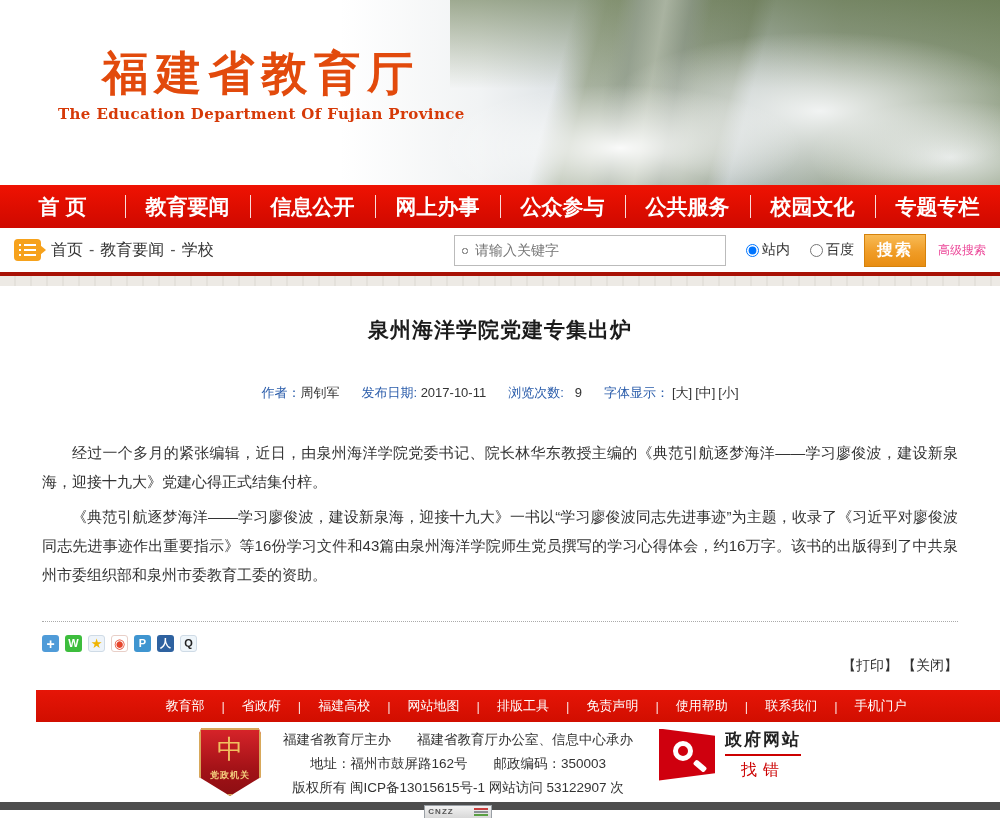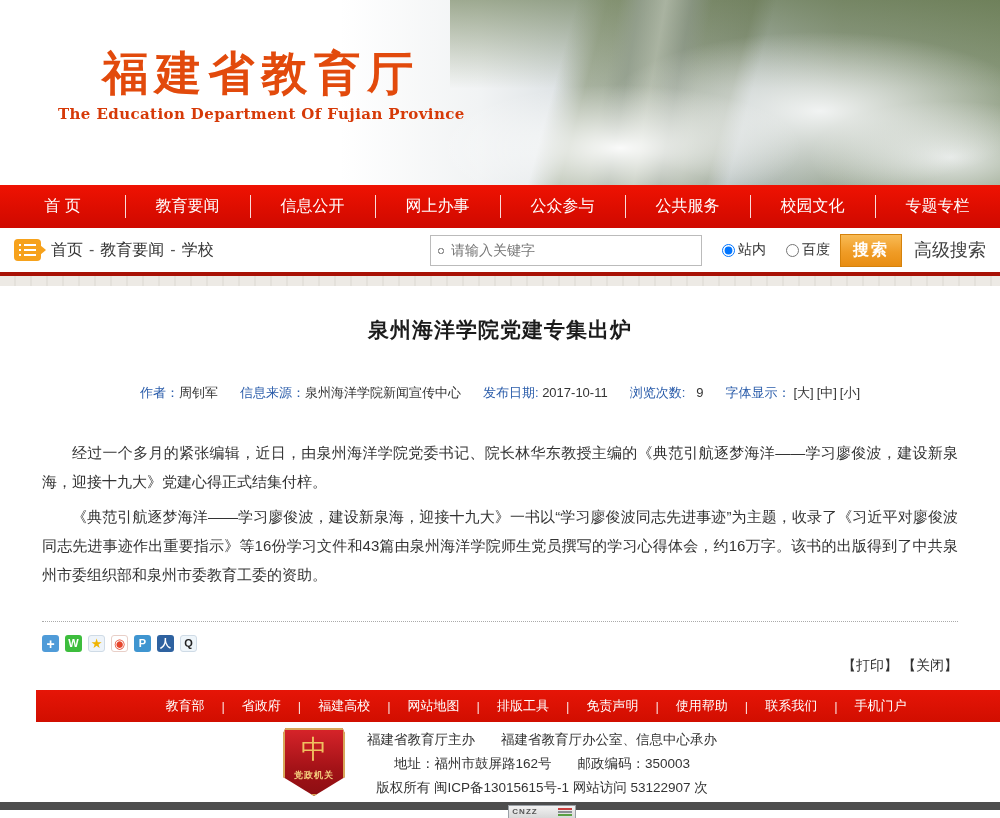--- a/index.html
+++ b/index.html
@@ -22,21 +22,21 @@
   .logo-block { position:absolute; left:58px; top:48px; }
   .logo-title { font-family:Liberation Sans, sans-serif; font-weight:bold;
     font-size:46px; color:#e24a0c; letter-spacing:7px; line-height:1.1;text-align:center; }
   .logo-sub { font-family:"DejaVu Serif","Liberation Serif",serif; font-weight:bold;
     font-size:15px; color:#d63a08; margin-top:6px; letter-spacing:.4px; }
 
   
   .nav { width:1000px; height:43px; display:flex; align-items:stretch;
     background:linear-gradient(180deg,#ef1202 0%,#dd0d00 55%,#cf0900 100%); }
   .nav-item { flex:1; display:flex; align-items:center; justify-content:center;
-    color:#fff; font-size:16px; font-weight:normal; cursor:pointer; position:relative; }
+    color:#fff; font-size:21px; font-weight:bold; cursor:pointer; position:relative; }
   .nav-item + .nav-item::before { content:""; position:absolute; left:0; top:10px; bottom:10px;
     width:1px; background:rgba(255,255,255,.85); }
 
   
   .crumb-bar { width:1000px; height:44px; background:#fff; display:flex; align-items:center;
     padding:0 14px; }
   .crumb-icon { position:relative; width:27px; height:22px; background:#f6a21c; border-radius:4px;
     margin-right:10px; flex:0 0 auto; }
   .crumb-icon .lines { position:absolute; left:10px; top:5px; width:12px; height:12px;
     background:repeating-linear-gradient(180deg,#fff 0 2px, rgba(0,0,0,0) 2px 5px); }
@@ -50,21 +50,21 @@
 
   .search-group { margin-left:auto; display:flex; align-items:center; }
   .search-input { width:272px; height:31px; border:1px solid #bbb; font-size:14px; color:#888;
     padding:0 8px 0 20px; outline:none;
     background:#fff radial-gradient(circle 3.5px at 10px 15px, rgba(0,0,0,0) 1.8px, #9a9a9a 2px 3px, rgba(0,0,0,0) 3.4px); }
   .scope { display:flex; align-items:center; margin-left:10px; font-size:14px; color:#333; }
   .scope input { margin:0 3px 0 10px; }
   .search-btn { margin-left:10px; width:62px; height:33px; border:1px solid #d5820c;
     background:linear-gradient(180deg,#f8bb55 0%,#f09c26 55%,#e88d12 100%);
     color:#fff; font-size:16px; font-weight:bold; letter-spacing:2px; cursor:pointer; }
-  .adv-link { margin-left:12px; color:#404040; font-size:18px; cursor:pointer; white-space:nowrap; }
+  .adv-link { margin-left:12px; color:#ec4899; font-size:12px; cursor:pointer; white-space:nowrap; }
 
   .red-line { width:1000px; height:4px; background:#a81105; }
   .pattern-strip { width:1000px; height:10px;
     background:repeating-linear-gradient(90deg,#edeae5 0 14px,#e4e1db 14px 16px); }
 
   
   .content { width:1000px; height:404px; background:#fff; padding:30px 42px 0 42px; position:relative; }
   .article-title { text-align:center; font-size:21px; font-weight:bold; color:#1c1c1c; letter-spacing:1px; }
   .meta-row { margin-top:40px; display:flex; justify-content:center; flex-wrap:nowrap;
     font-size:13px; color:#333; }
@@ -174,23 +174,20 @@
 <div class="pattern-strip"></div>
 
 <div class="content">
   <div class="article-title">泉州海洋学院党建专集出炉</div>
 
   <div class="meta-row">
     <span class="grp">
       <span class="lbl">作者：</span><span>周钊军</span>
     </span>
     <span class="grp">
-      <span class="lbl">信息来源：</span><span>泉州海洋学院新闻宣传中心</span>
-    </span>
-    <span class="grp">
       <span class="lbl">发布日期:</span> <span>2017-10-11</span>
     </span>
     <span class="grp">
       <span class="lbl">浏览次数:</span>&nbsp;&nbsp;&nbsp;<span>9</span>
     </span>
     <span class="grp">
       <span class="lbl">字体显示：</span><span class="fs-opt">[大]</span><span class="fs-opt">[中]</span><span class="fs-opt">[小]</span>
     </span>
   </div>
 
@@ -256,15 +253,25 @@
       <span class="cnzz">
         <span class="cnzz-txt">CNZZ</span>
         <span class="bars">
             <i></i>
             <i></i>
             <i></i>
           </span>
       </span>
     </div>
   </div>
+  <div class="goverr">
+    <div class="goverr-flag">
+      <div class="ring"></div>
+        <div class="handle"></div>
+    </div>
+    <div class="goverr-txt">
+      <div class="goverr-title">政府网站</div>
+      <div class="goverr-sub">找错</div>
+    </div>
+  </div>
 </div>
 
 <div class="bottom-strip"></div>
 
 </body></html>

